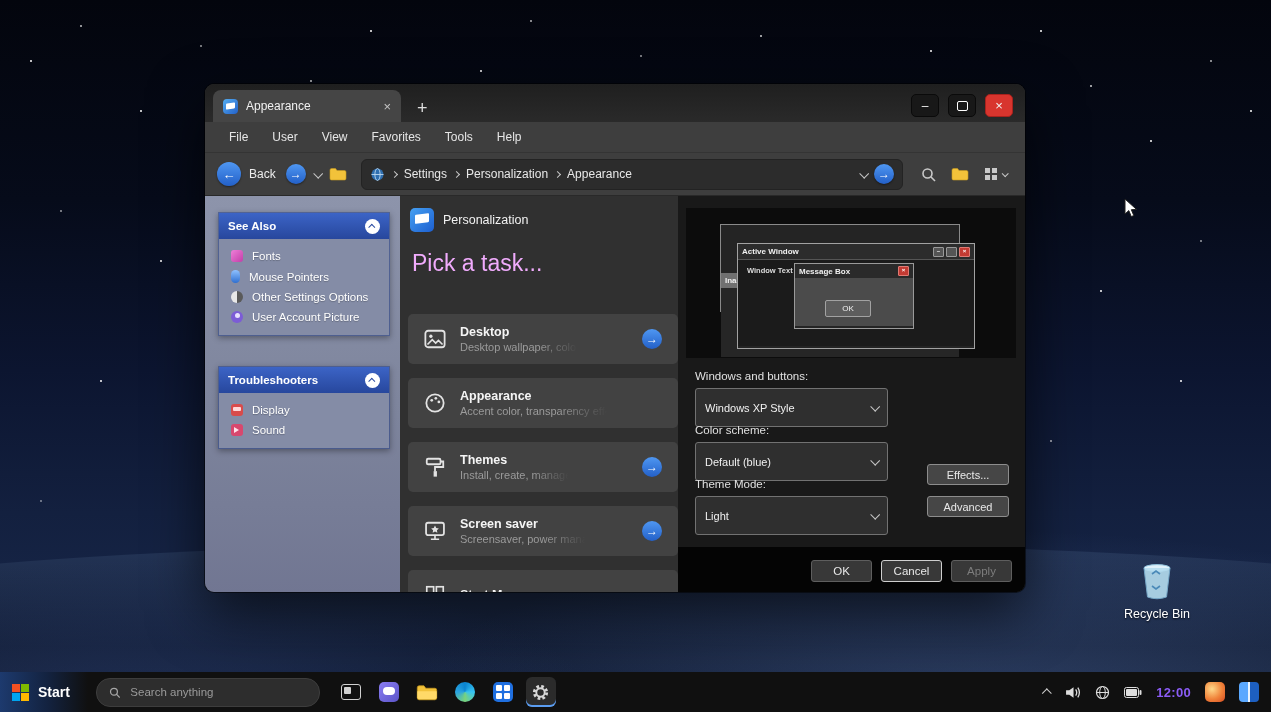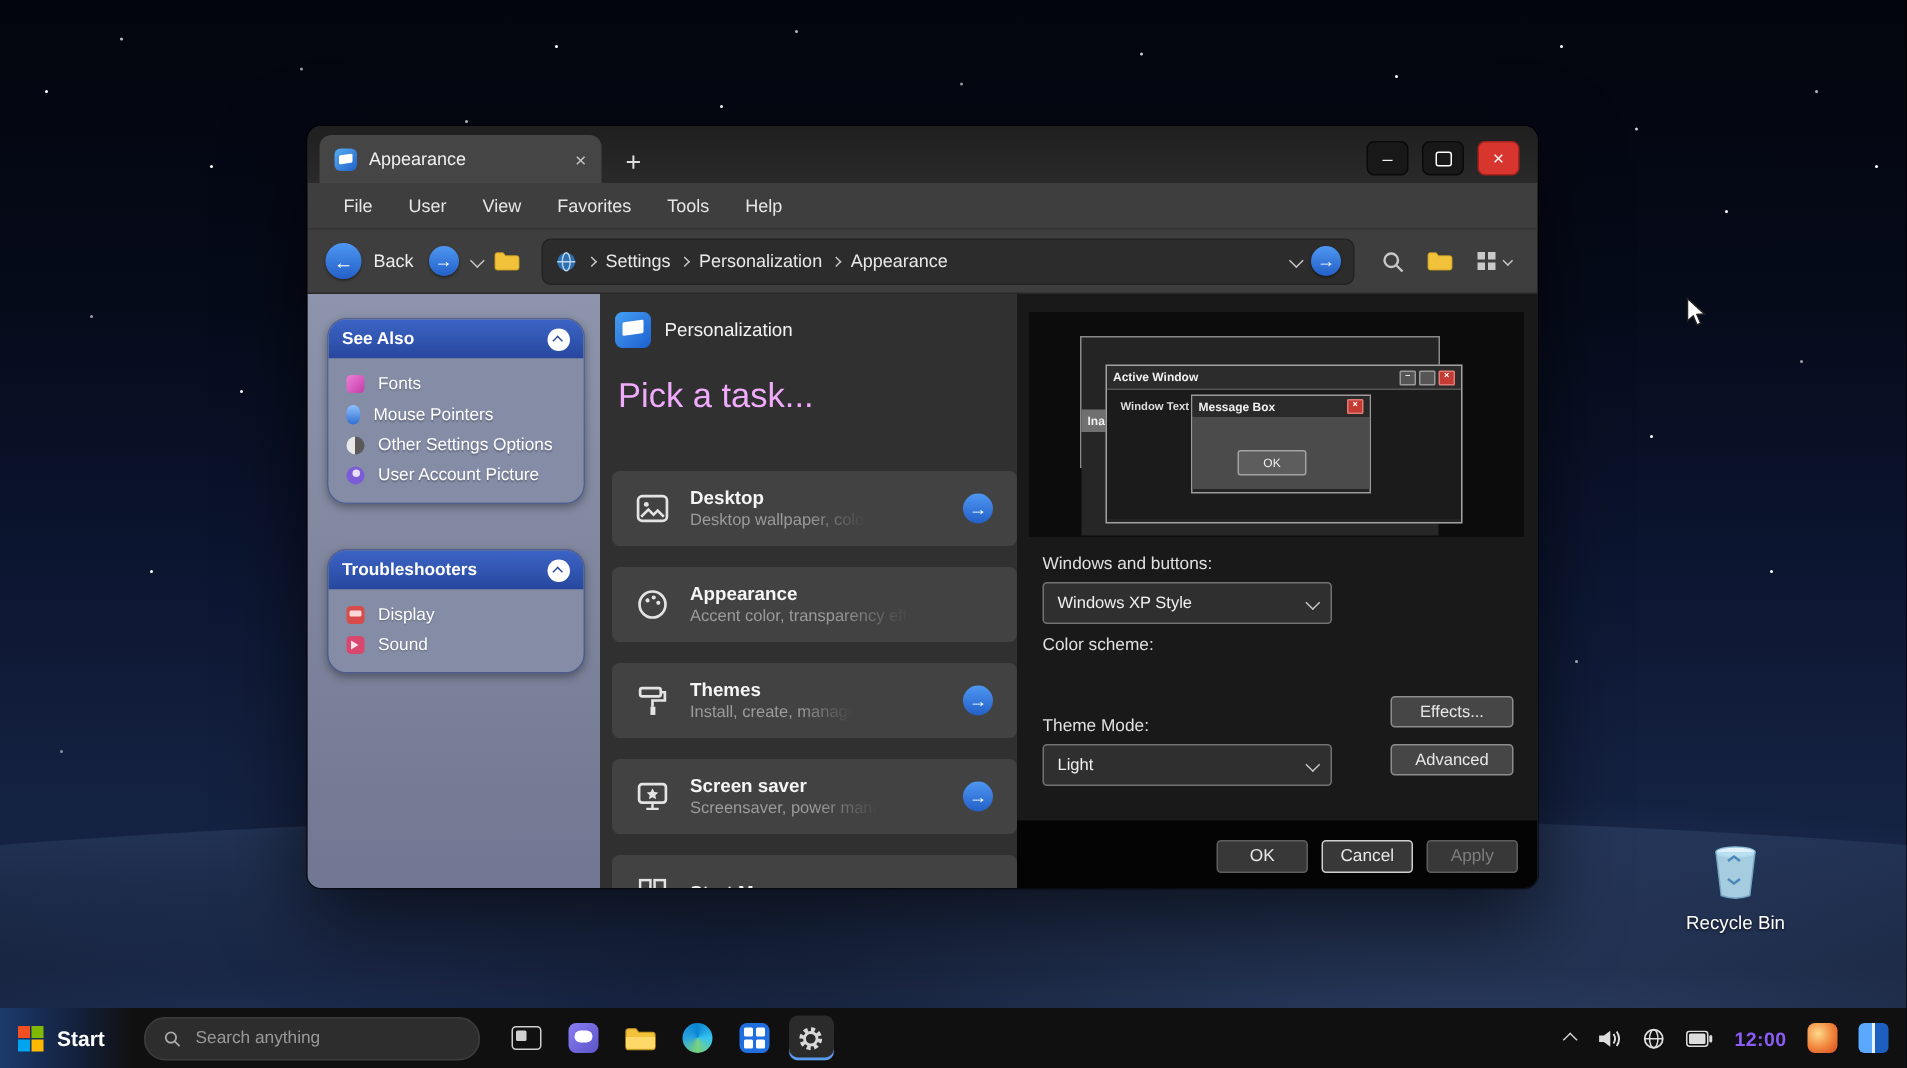--- a/index.html
+++ b/index.html
@@ -50,21 +50,21 @@
   .chev.right{transform:rotate(-45deg);width:5px;height:5px;}
   .chev.small{width:4px;height:4px;}
   .address{flex:1;height:29px;background:#2c2c2c;border:1px solid #232323;border-radius:6px;display:flex;align-items:center;gap:7px;padding:0 8px;margin:0 6px;}
   .crumb{font-size:12px;color:#e8e8e8;white-space:nowrap;}
   .addr-spacer{flex:1;}
   .nav-icons{display:flex;align-items:center;gap:15px;margin:0 6px 0 4px;}
   
   .content{position:relative;height:398px;display:flex;}
   .sidebar-strip{width:195px;position:relative;flex:none;
     background:linear-gradient(180deg,#8d94ab 0%,#7d849c 55%,#717692 100%);}
-  .panel{position:absolute;left:13px;width:170px;border-radius:13px;overflow:hidden;
+  .panel{position:absolute;left:13px;width:170px;border-radius:0;overflow:hidden;
     border:1px solid rgba(35,60,130,.55);box-shadow:0 2px 6px rgba(0,0,0,.35);}
   .panel.p1{top:16px;}
   .panel.p2{top:170px;}
   .panel-h{height:26px;background:linear-gradient(180deg,#3c64c6,#27479d);display:flex;align-items:center;justify-content:space-between;padding:0 9px;color:#fff;font-size:11.5px;font-weight:bold;}
   .panel-collapse{width:15px;height:15px;border-radius:50%;background:#fff;display:flex;align-items:center;justify-content:center;}
   .panel-collapse .chev{border-color:#2a4aa0;}
   .panel-b{background:#848ca6;padding:7px 0 8px;}
   .p-item{display:flex;align-items:center;gap:9px;padding:4px 12px;font-size:11.5px;color:#fff;text-shadow:0 1px 1px rgba(0,0,0,.25);}
   .si{width:12px;height:12px;border-radius:3px;flex:none;}
   .si.fonts{background:linear-gradient(135deg,#ef7fd8,#c23ea8);}
@@ -102,21 +102,21 @@
   .inactive-win .mock-body{background:#262626;height:69px;}
   .active-win{left:51px;top:35px;width:236px;height:104px;border-color:#a2a2a2;}
   .active-win .mock-title{background:#2c2c2c;border-bottom:1px solid #555;}
   .active-win .mock-body{background:#1b1b1b;height:86px;position:relative;}
   .window-text{position:absolute;left:9px;top:6px;font-size:7.5px;color:#ddd;font-weight:bold;}
   .msg-box{left:108px;top:55px;width:118px;height:64px;border-color:#9a9a9a;}
   .msg-box .mock-title{background:#2a2a2a;height:14px;}
   .msg-box .mock-body{background:#4b4b4b;height:48px;position:relative;}
   .mock-ok{position:absolute;left:30px;top:22px;width:44px;height:15px;background:#5d5d5d;border:1px solid #a2a2a2;border-radius:2px;color:#f0f0f0;font-size:8px;display:flex;align-items:center;justify-content:center;}
   .rc-label{position:absolute;left:17px;font-size:11.5px;color:#e0e0e0;}
-  .select{position:absolute;left:17px;width:193px;height:28px;background:#2f2f2f;border:1px solid #727272;border-radius:3px;display:flex;align-items:center;padding:0 9px;font-size:11px;color:#f0f0f0;box-sizing:border-box;}
+  .select{position:absolute;left:17px;width:193px;height:39px;background:#2f2f2f;border:1px solid #727272;border-radius:3px;display:flex;align-items:center;padding:0 9px;font-size:11px;color:#f0f0f0;box-sizing:border-box;}
   .select .chev{margin-left:auto;}
   .side-btn{position:absolute;left:249px;width:82px;height:21px;background:#464646;border:1px solid #8d8d8d;border-radius:3px;color:#e8e8e8;font-size:11px;display:flex;align-items:center;justify-content:center;box-sizing:border-box;}
   .rc-footer{position:absolute;left:0;right:0;bottom:0;height:47px;background:#040404;display:flex;align-items:center;justify-content:flex-end;gap:9px;padding-right:13px;}
   .f-btn{width:61px;height:22px;border-radius:3px;background:#383838;border:1px solid #5e5e5e;color:#e8e8e8;font-size:11.5px;display:flex;align-items:center;justify-content:center;box-sizing:border-box;}
   .f-btn.cancel{border-color:#cfcfcf;}
   .f-btn.apply{color:#7d7d7d;}
   
   #taskbar{position:absolute;left:0;right:0;bottom:0;height:40px;background:#101010;display:flex;align-items:center;z-index:5;}
   .start{height:40px;display:flex;align-items:center;gap:9px;padding:0 18px 0 12px;
     background:linear-gradient(90deg,#1d3a6e 0%,#13223f 55%,rgba(16,16,16,0) 100%);}
@@ -398,20 +398,24 @@
           </div>
         </div>
 
         <span class="rc-label" style="top:174px">Windows and buttons:</span>
         <div class="select" style="top:192px">
           <span>Windows XP Style</span>
           <span class="chev down"></span>
         </div>
 
         <span class="rc-label" style="top:228px">Color scheme:</span>
+        <div class="select" style="top:246px">
+          <span>Default (blue)</span>
+          <span class="chev down"></span>
+        </div>
 
         <span class="rc-label" style="top:282px">Theme Mode:</span>
         <div class="select" style="top:300px">
           <span>Light</span>
           <span class="chev down"></span>
         </div>
 
         <div class="side-btn" style="top:268px">Effects...</div>
         <div class="side-btn" style="top:300px">Advanced</div>
 

